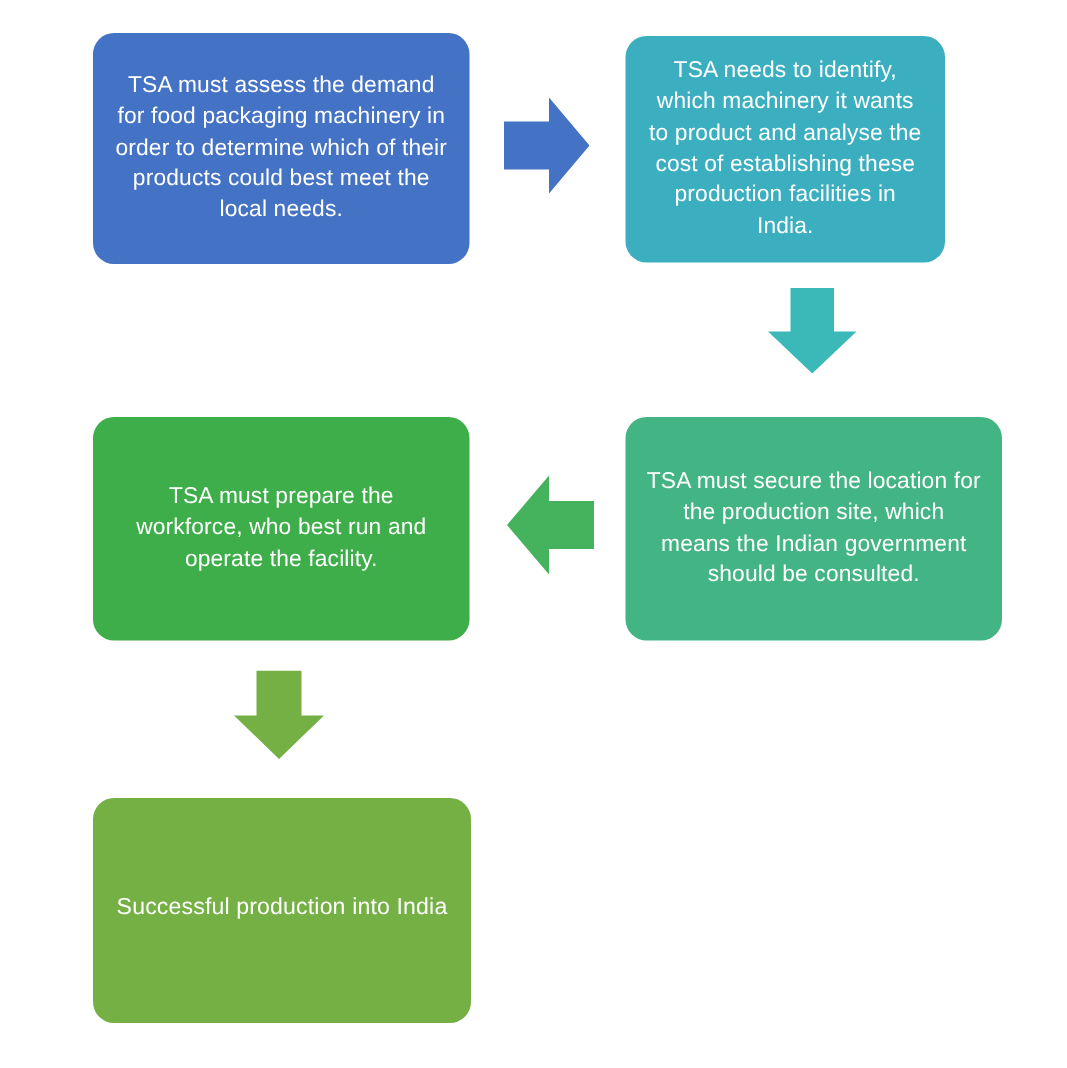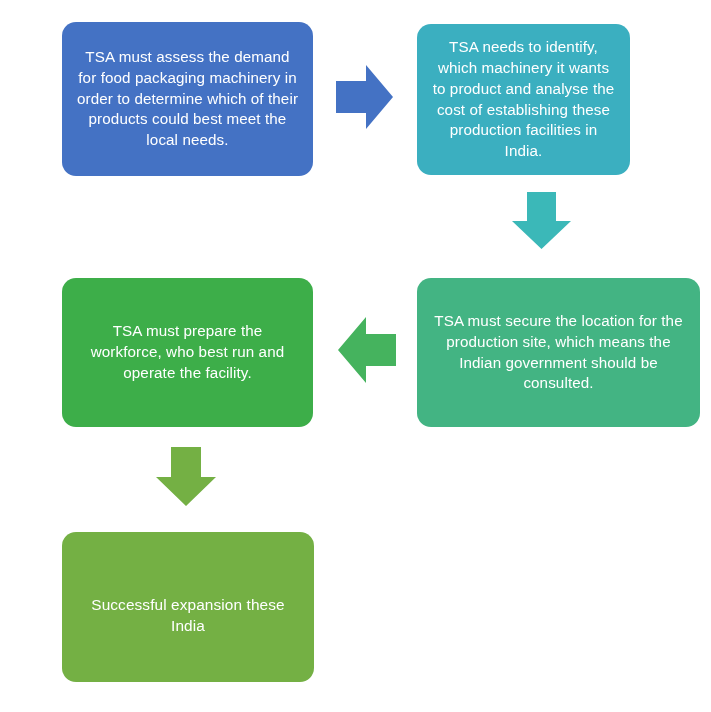--- a/index.html
+++ b/index.html
@@ -41,21 +41,21 @@
     left: 62px; top: 22px; width: 251px; height: 154px;
     background: #4472c4;
   }
   
   #node-identify {
     left: 417px; top: 24px; width: 213px; height: 151px;
     background: #3bafc0;
   }
   
   #node-location {
-    left: 417px; top: 278px; width: 283px; height: 149px;
+    left: 417px; top: 278px; width: 251px; height: 149px;
     background: #43b483;
   }
   
   #node-workforce {
     left: 62px; top: 278px; width: 251px; height: 149px;
     background: #3dae49;
   }
   
   #node-success {
     left: 62px; top: 532px; width: 252px; height: 150px;
@@ -116,16 +116,16 @@
     <span class="node-text">TSA must prepare the workforce, who best run and operate the facility.</span>
   </div>
 
   <div class="arrow" id="arrow-workforce-to-success">
     <svg width="60" height="59" viewBox="0 0 60 59" xmlns="http://www.w3.org/2000/svg">
       <polygon points="15,0 45,0 45,30 60,30 30,59 0,30 15,30" fill="#74b044"></polygon>
     </svg>
   </div>
 
   <div class="node" id="node-success">
-    <span class="node-text">Successful expansion these India</span>
+    <span class="node-text">Successful production into India</span>
   </div>
 
 </div>
 
 </body></html>

